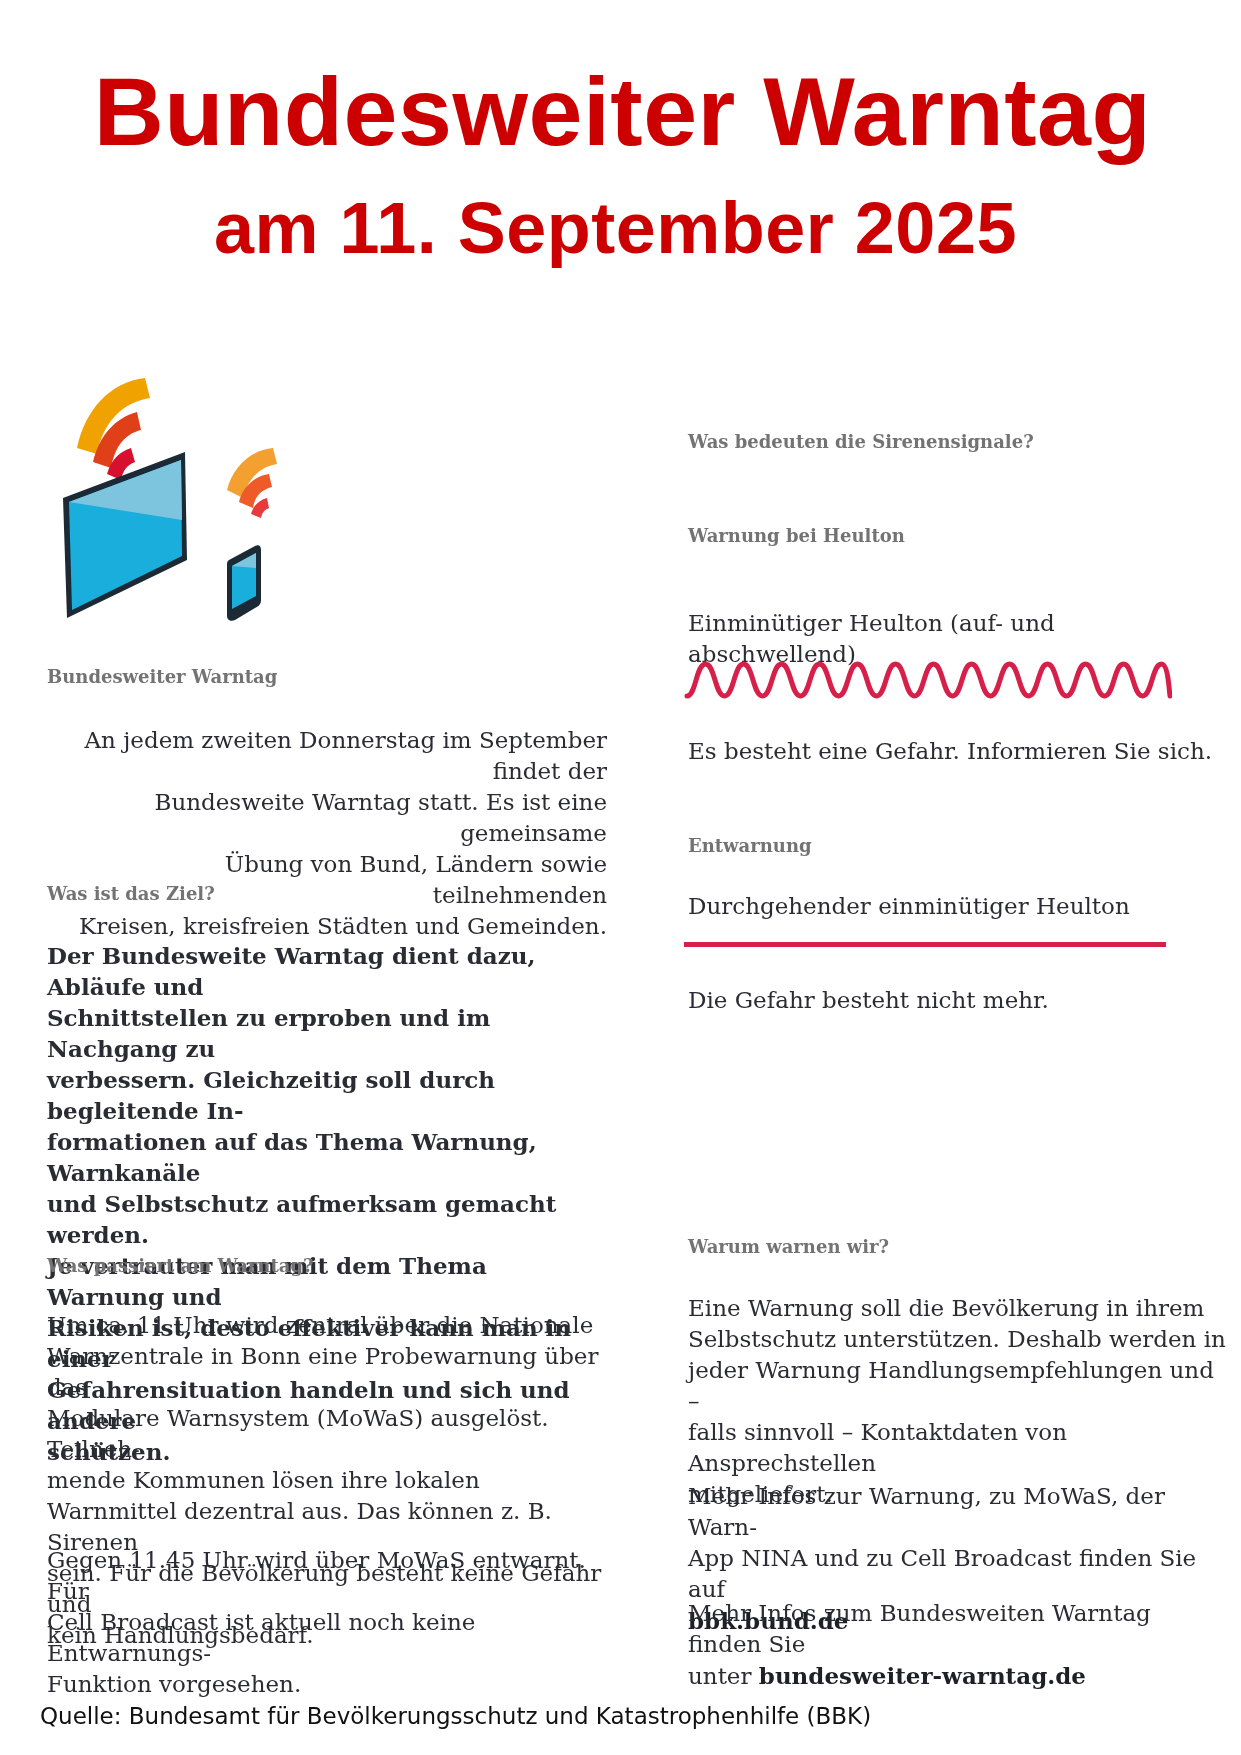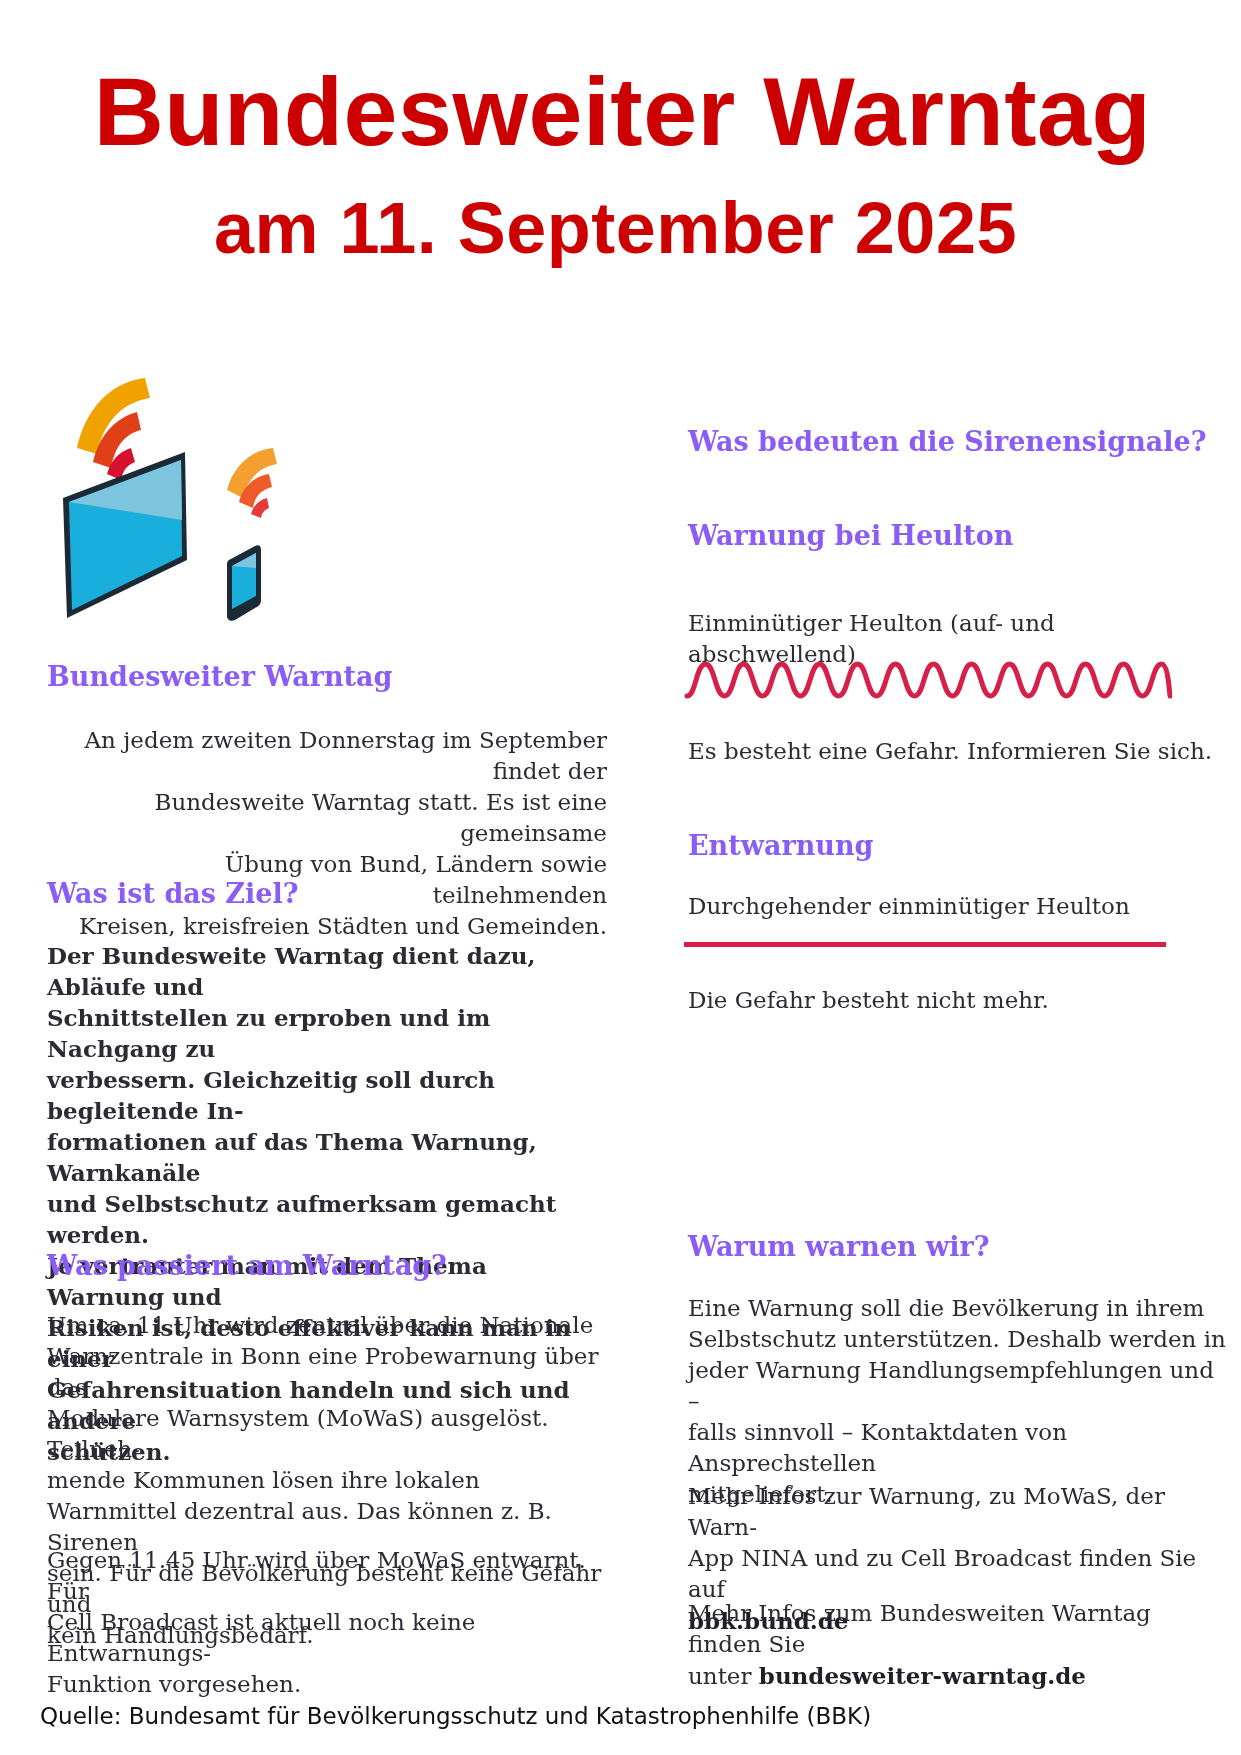--- a/index.html
+++ b/index.html
@@ -12,21 +12,21 @@
   .title-1 { top: 52px; font-size: 97px; line-height: 120px; letter-spacing: 0.5px; left: 2px; }
   .title-2 { top: 178px; font-size: 72px; line-height: 100px; letter-spacing: 0.5px; left: -5px; }
   .col-text {
     position: absolute; font-family: "DejaVu Serif", serif; color: #2b2b33;
     font-size: 23px; line-height: 31px; margin: 0; white-space: pre-line;
   }
   .left { left: 47px; width: 560px; }
   .right { left: 688px; width: 540px; }
   .heading {
     position: absolute; font-family: "DejaVu Serif", serif; font-weight: bold;
-    color: #8b5cf6; font-size: 27px; line-height: 31px; margin: 0; white-space: nowrap;
+    color: #737373; font-size: 18px; line-height: 31px; margin: 0; white-space: nowrap;
   }
   .link { font-weight: bold; color: #1f1f28; }
   .footer {
     position: absolute; left: 40px; top: 1704px; font-family: "DejaVu Sans", sans-serif;
     font-size: 23px; line-height: 24px; color: #111111; white-space: nowrap;
   }
   .illus { position: absolute; left: 55px; top: 370px; width: 250px; height: 260px; }
   .wave { position: absolute; left: 684px; top: 658px; width: 488px; height: 44px; }
   .flatline { position: absolute; left: 684px; top: 942px; width: 482px; height: 5px; }
 </style>

